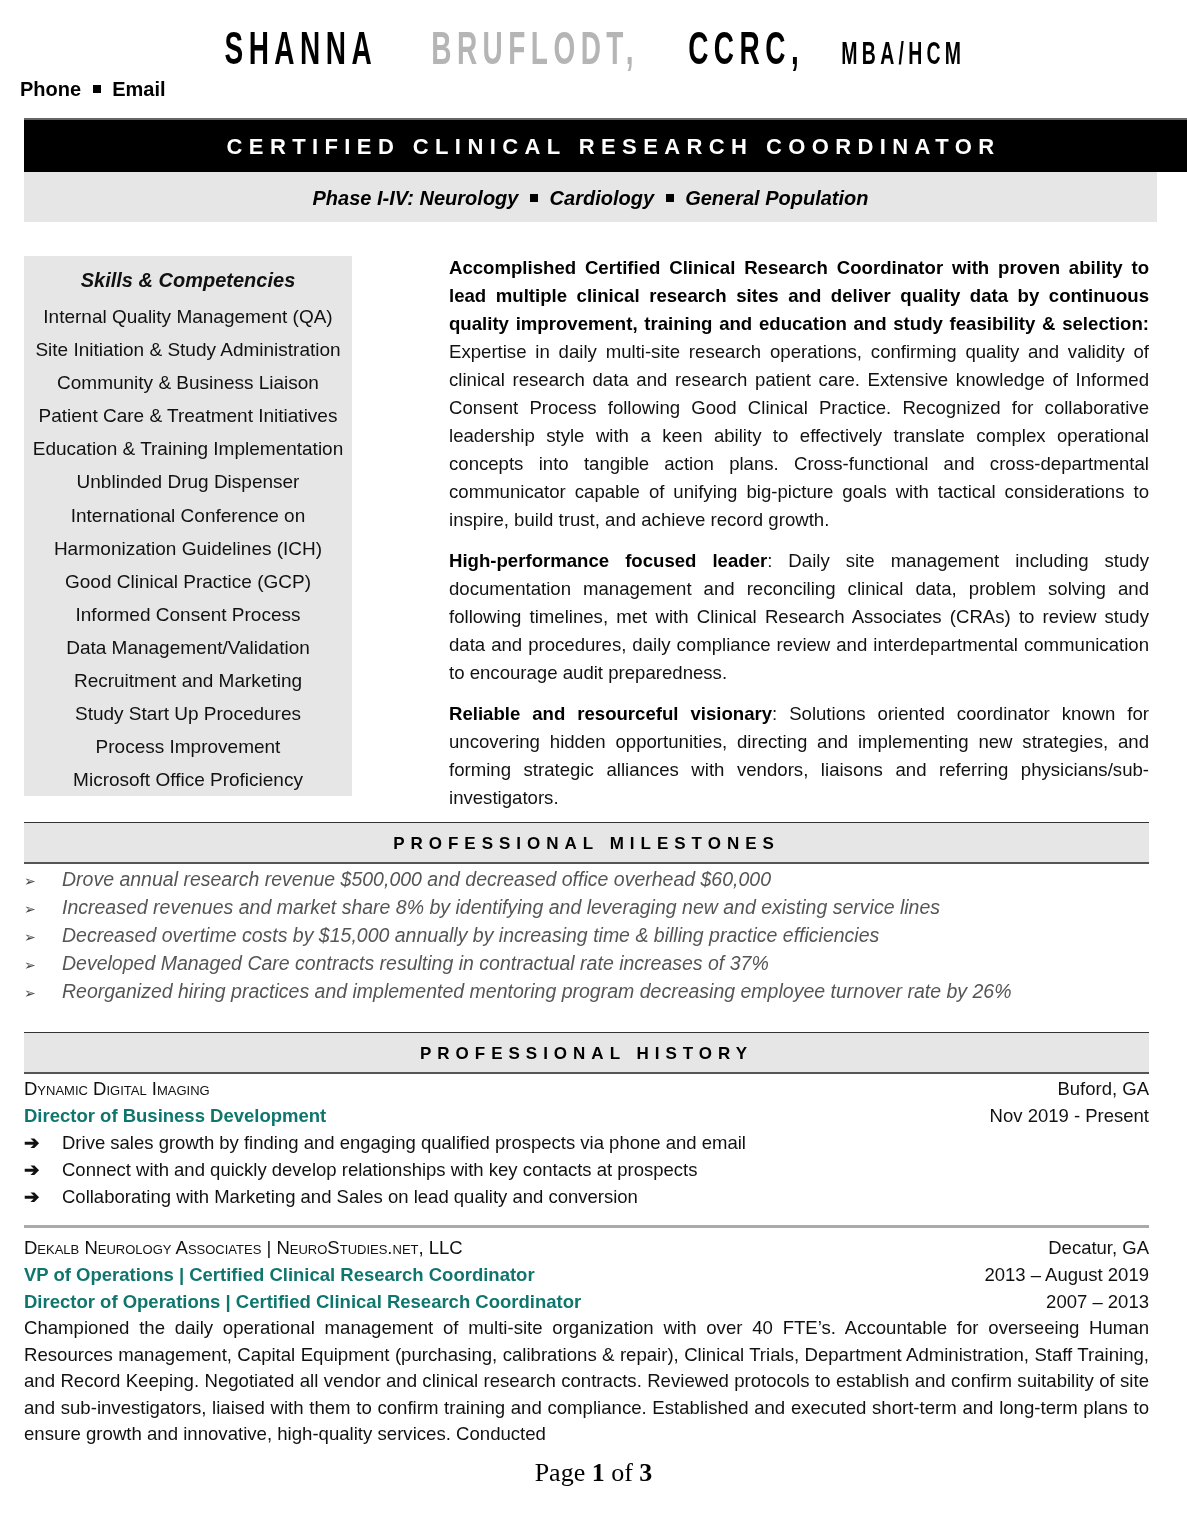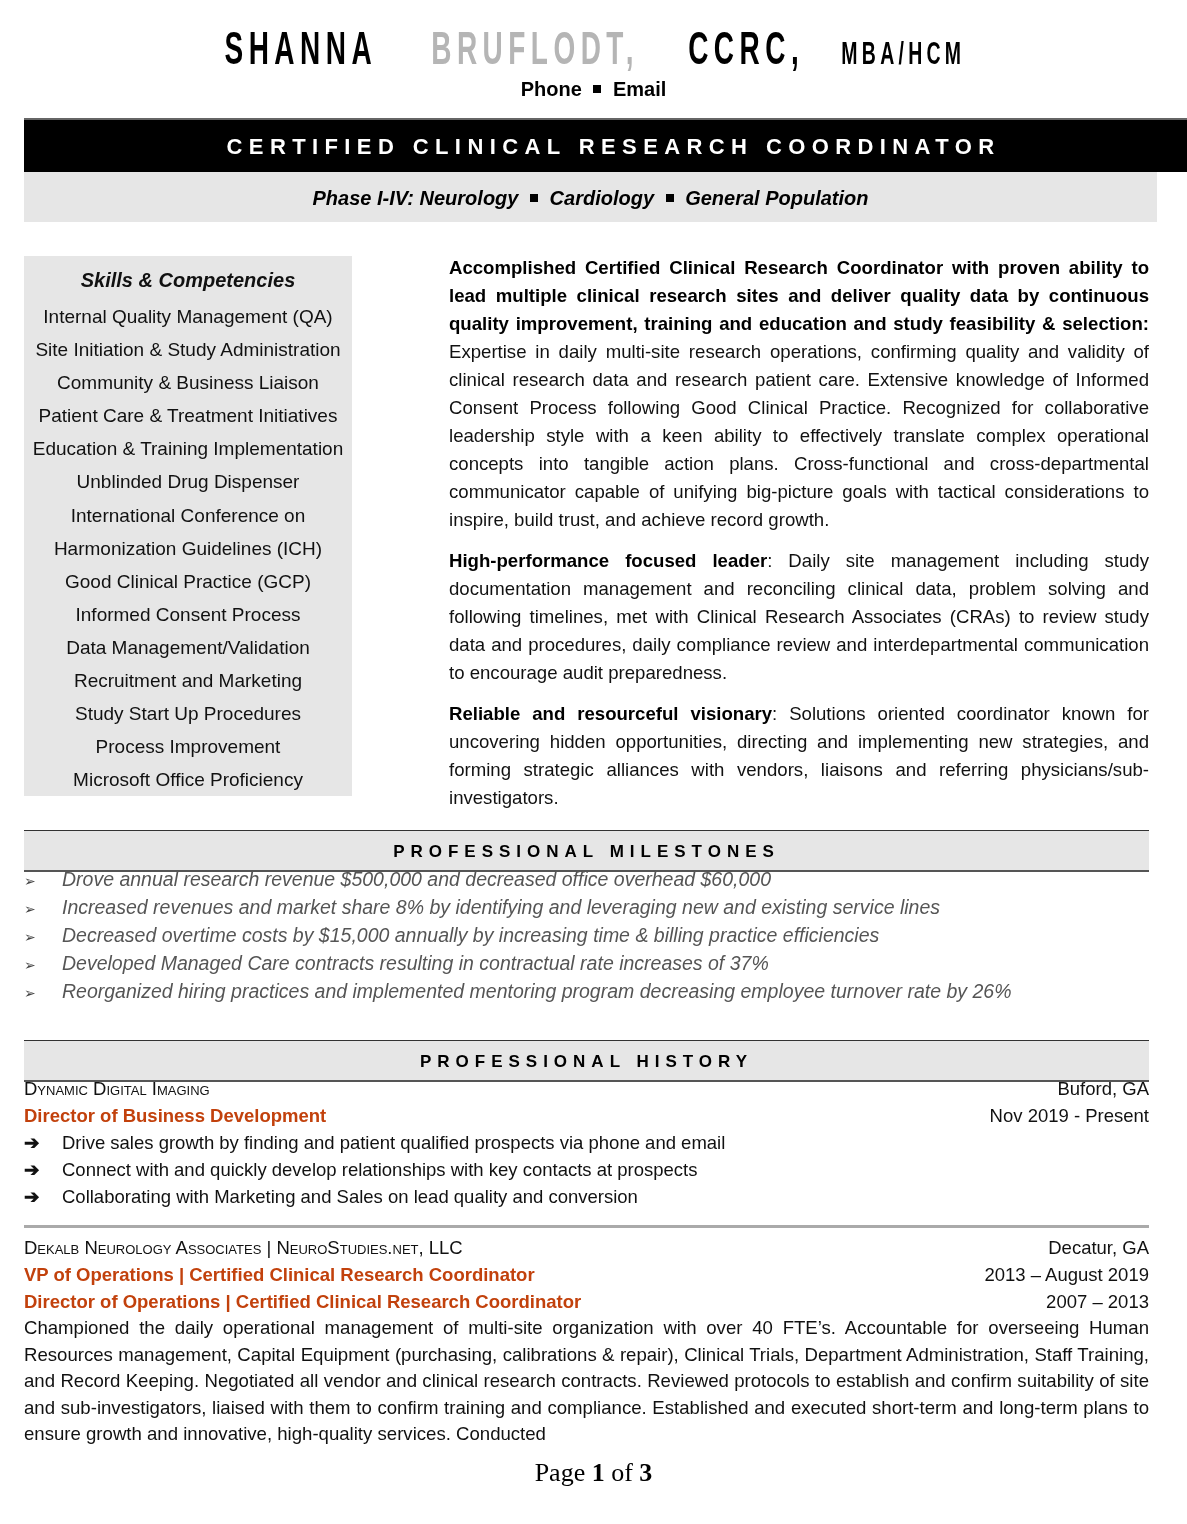--- a/index.html
+++ b/index.html
@@ -10,22 +10,22 @@
     position: absolute; top: 22px; left: 0; width: 1187px; text-align: center;
     font-family: "Liberation Sans", sans-serif; font-weight: 700;
     white-space: nowrap; line-height: 52px;
   }
   .name-line span { display: inline-block; transform: scaleX(0.78); transform-origin: center; }
   .nm { font-size: 46px; letter-spacing: 9px; color: #000; }
   .nm.grey { color: #b5b5b5; }
   .nm.small { font-size: 32px; letter-spacing: 7px; }
 
   .contact {
-    position: absolute; top: 78px; left: 0; width: 1187px; text-align: center;
-    font-size: 20px; font-weight: 700; color: #000;
+    position: absolute; top: 78px; left: 0; width: 1187px; 
+    font-size: 20px; font-weight: 700; color: #000; padding-left: 20px;
   }
   .sq { display: inline-block; width: 8px; height: 8px; background: #000; margin: 0 6px 3px; vertical-align: middle; }
 
   .title-bar {
     position: absolute; top: 118px; left: 24px; width: 1179px; height: 54px; background: #000;
     color: #fff; text-align: center; line-height: 54px; font-size: 22px; font-weight: 700;
     letter-spacing: 6.4px; border-top: 2px solid #666;
   }
   .subtitle-bar {
     position: absolute; top: 172px; left: 24px; width: 1133px; height: 50px; background: #e6e6e6;
@@ -43,32 +43,32 @@
   .summary {
     position: absolute; top: 254px; left: 449px; width: 700px; font-size: 18.6px; line-height: 28px;
     text-align: justify; color: #111;
   }
   .summary p { margin-bottom: 13px; }
   .summary b { font-weight: 700; color: #000; }
 
   .sec-head {
     position: absolute; left: 24px; width: 1125px; height: 42px; background: #e6e6e6;
     border-top: 1.5px solid #333; border-bottom: 2px solid #555;
-    text-align: center; line-height: 42px; font-size: 17px; font-weight: 700; letter-spacing: 6px; color: #000; margin-top: 8px;
+    text-align: center; line-height: 42px; font-size: 17px; font-weight: 700; letter-spacing: 6px; color: #000;
   }
 
   .milestones { position: absolute; top: 865px; left: 24px; width: 1125px; }
   .ms-row { height: 28px; line-height: 28px; font-size: 19.5px; font-style: italic; color: #555; white-space: nowrap; }
   .ms-row .arrow { display: inline-block; width: 38px; font-style: normal; color: #444; font-size: 14px; }
 
   .job { position: absolute; left: 24px; width: 1125px; }
   .row { position: relative; height: 27px; line-height: 27px; font-size: 18.5px; color: #111; }
   .row .right { position: absolute; right: 0; top: 0; }
   .company { font-variant: small-caps; font-size: 18.5px; }
-  .role { font-weight: 700; color: #c2410c; }
+  .role { font-weight: 700; color: #0f766e; }
   .bullet .arr { display: inline-block; width: 38px; font-weight: 700; }
   .divider { position: absolute; left: 24px; width: 1125px; height: 3px; background: #aaa; top: 1225px; }
   .desc { position: absolute; top: 1315px; left: 24px; width: 1125px; font-size: 18.6px; line-height: 26.5px; text-align: justify; color: #111; }
 
   .footer { position: absolute; top: 1458px; left: 0; width: 1187px; text-align: center;
     font-family: "Liberation Serif", serif; font-size: 26px; color: #000; }
   .footer b { font-weight: 700; }
 </style>
 </head>
 <body>
@@ -140,21 +140,21 @@
 
 <div class="job" style="top:1075px;">
   <div class="row">
     <span class="company">Dynamic Digital Imaging</span>
     <span class="right">Buford, GA</span>
   </div>
   <div class="row">
     <span class="role">Director of Business Development</span>
     <span class="right">Nov 2019 - Present</span>
   </div>
-  <div class="row bullet"><span class="arr">➔</span><span>Drive sales growth by finding and patient qualified prospects via phone and email</span></div>
+  <div class="row bullet"><span class="arr">➔</span><span>Drive sales growth by finding and engaging qualified prospects via phone and email</span></div>
   <div class="row bullet"><span class="arr">➔</span><span>Connect with and quickly develop relationships with key contacts at prospects</span></div>
   <div class="row bullet"><span class="arr">➔</span><span>Collaborating with Marketing and Sales on lead quality and conversion</span></div>
 </div>
 
 <div class="divider"></div>
 
 <div class="job" style="top:1234px;">
   <div class="row">
     <span class="company">Dekalb Neurology Associates | NeuroStudies.net, LLC</span>
     <span class="right">Decatur, GA</span>

